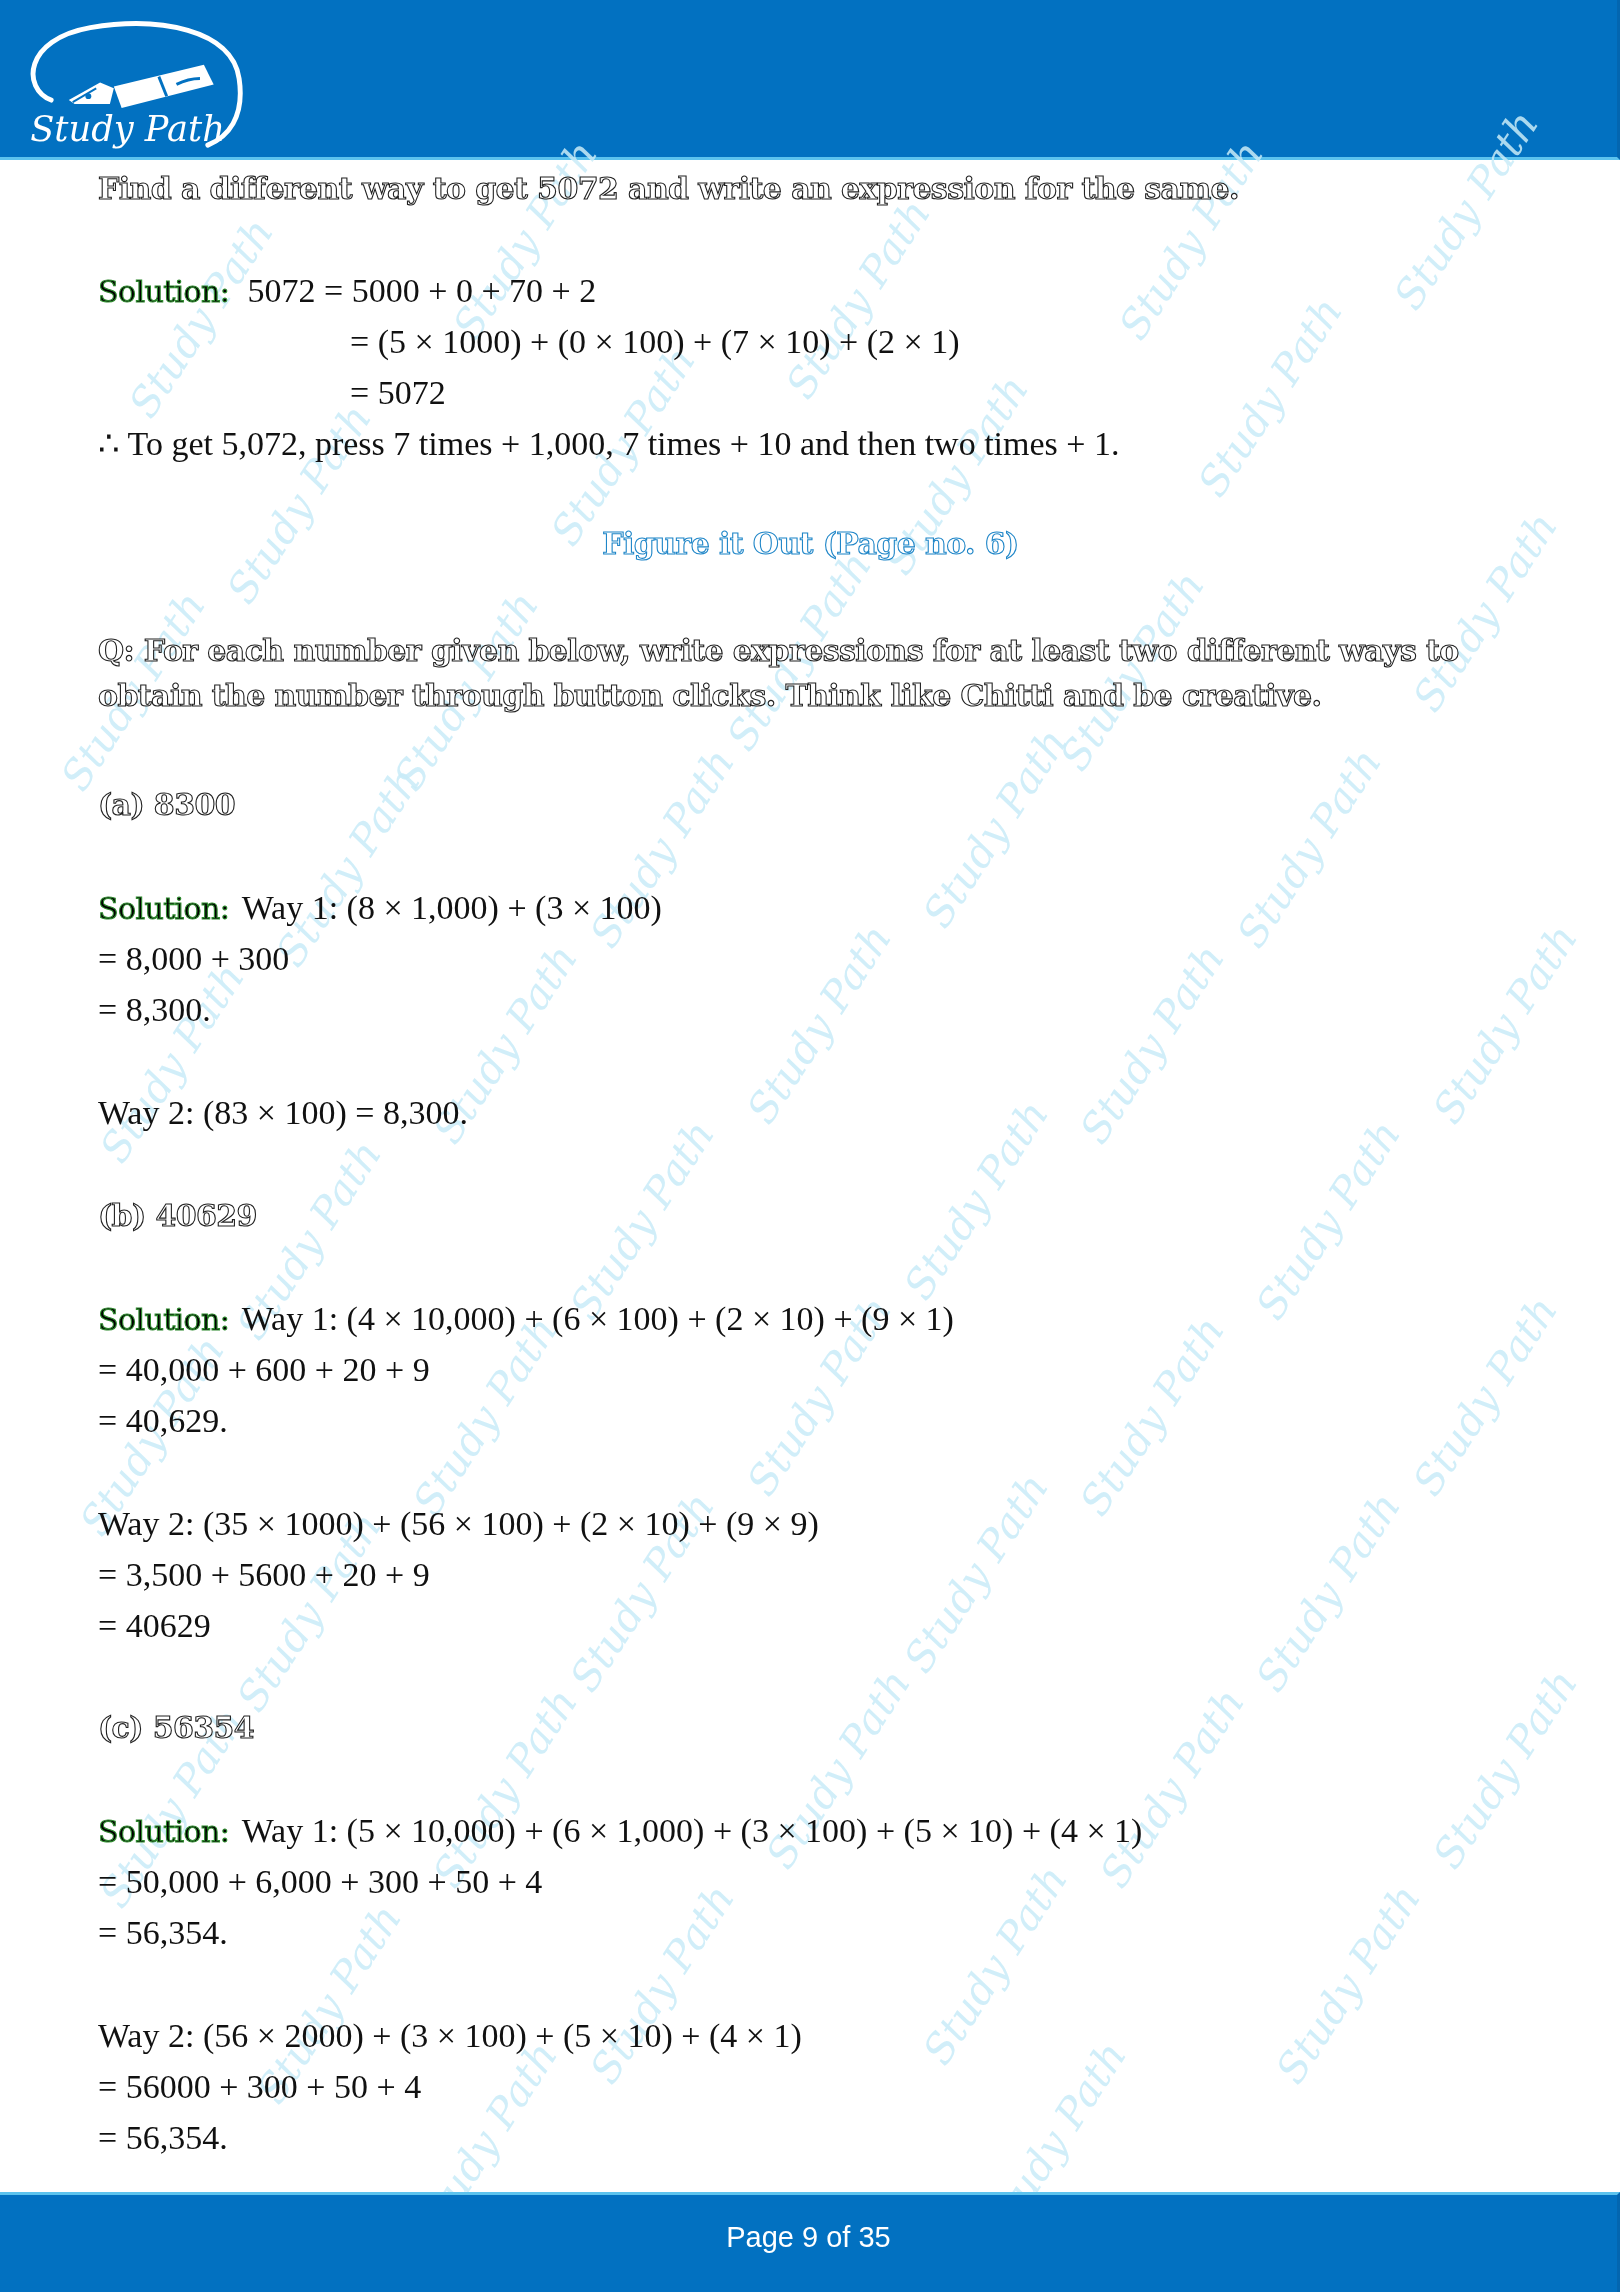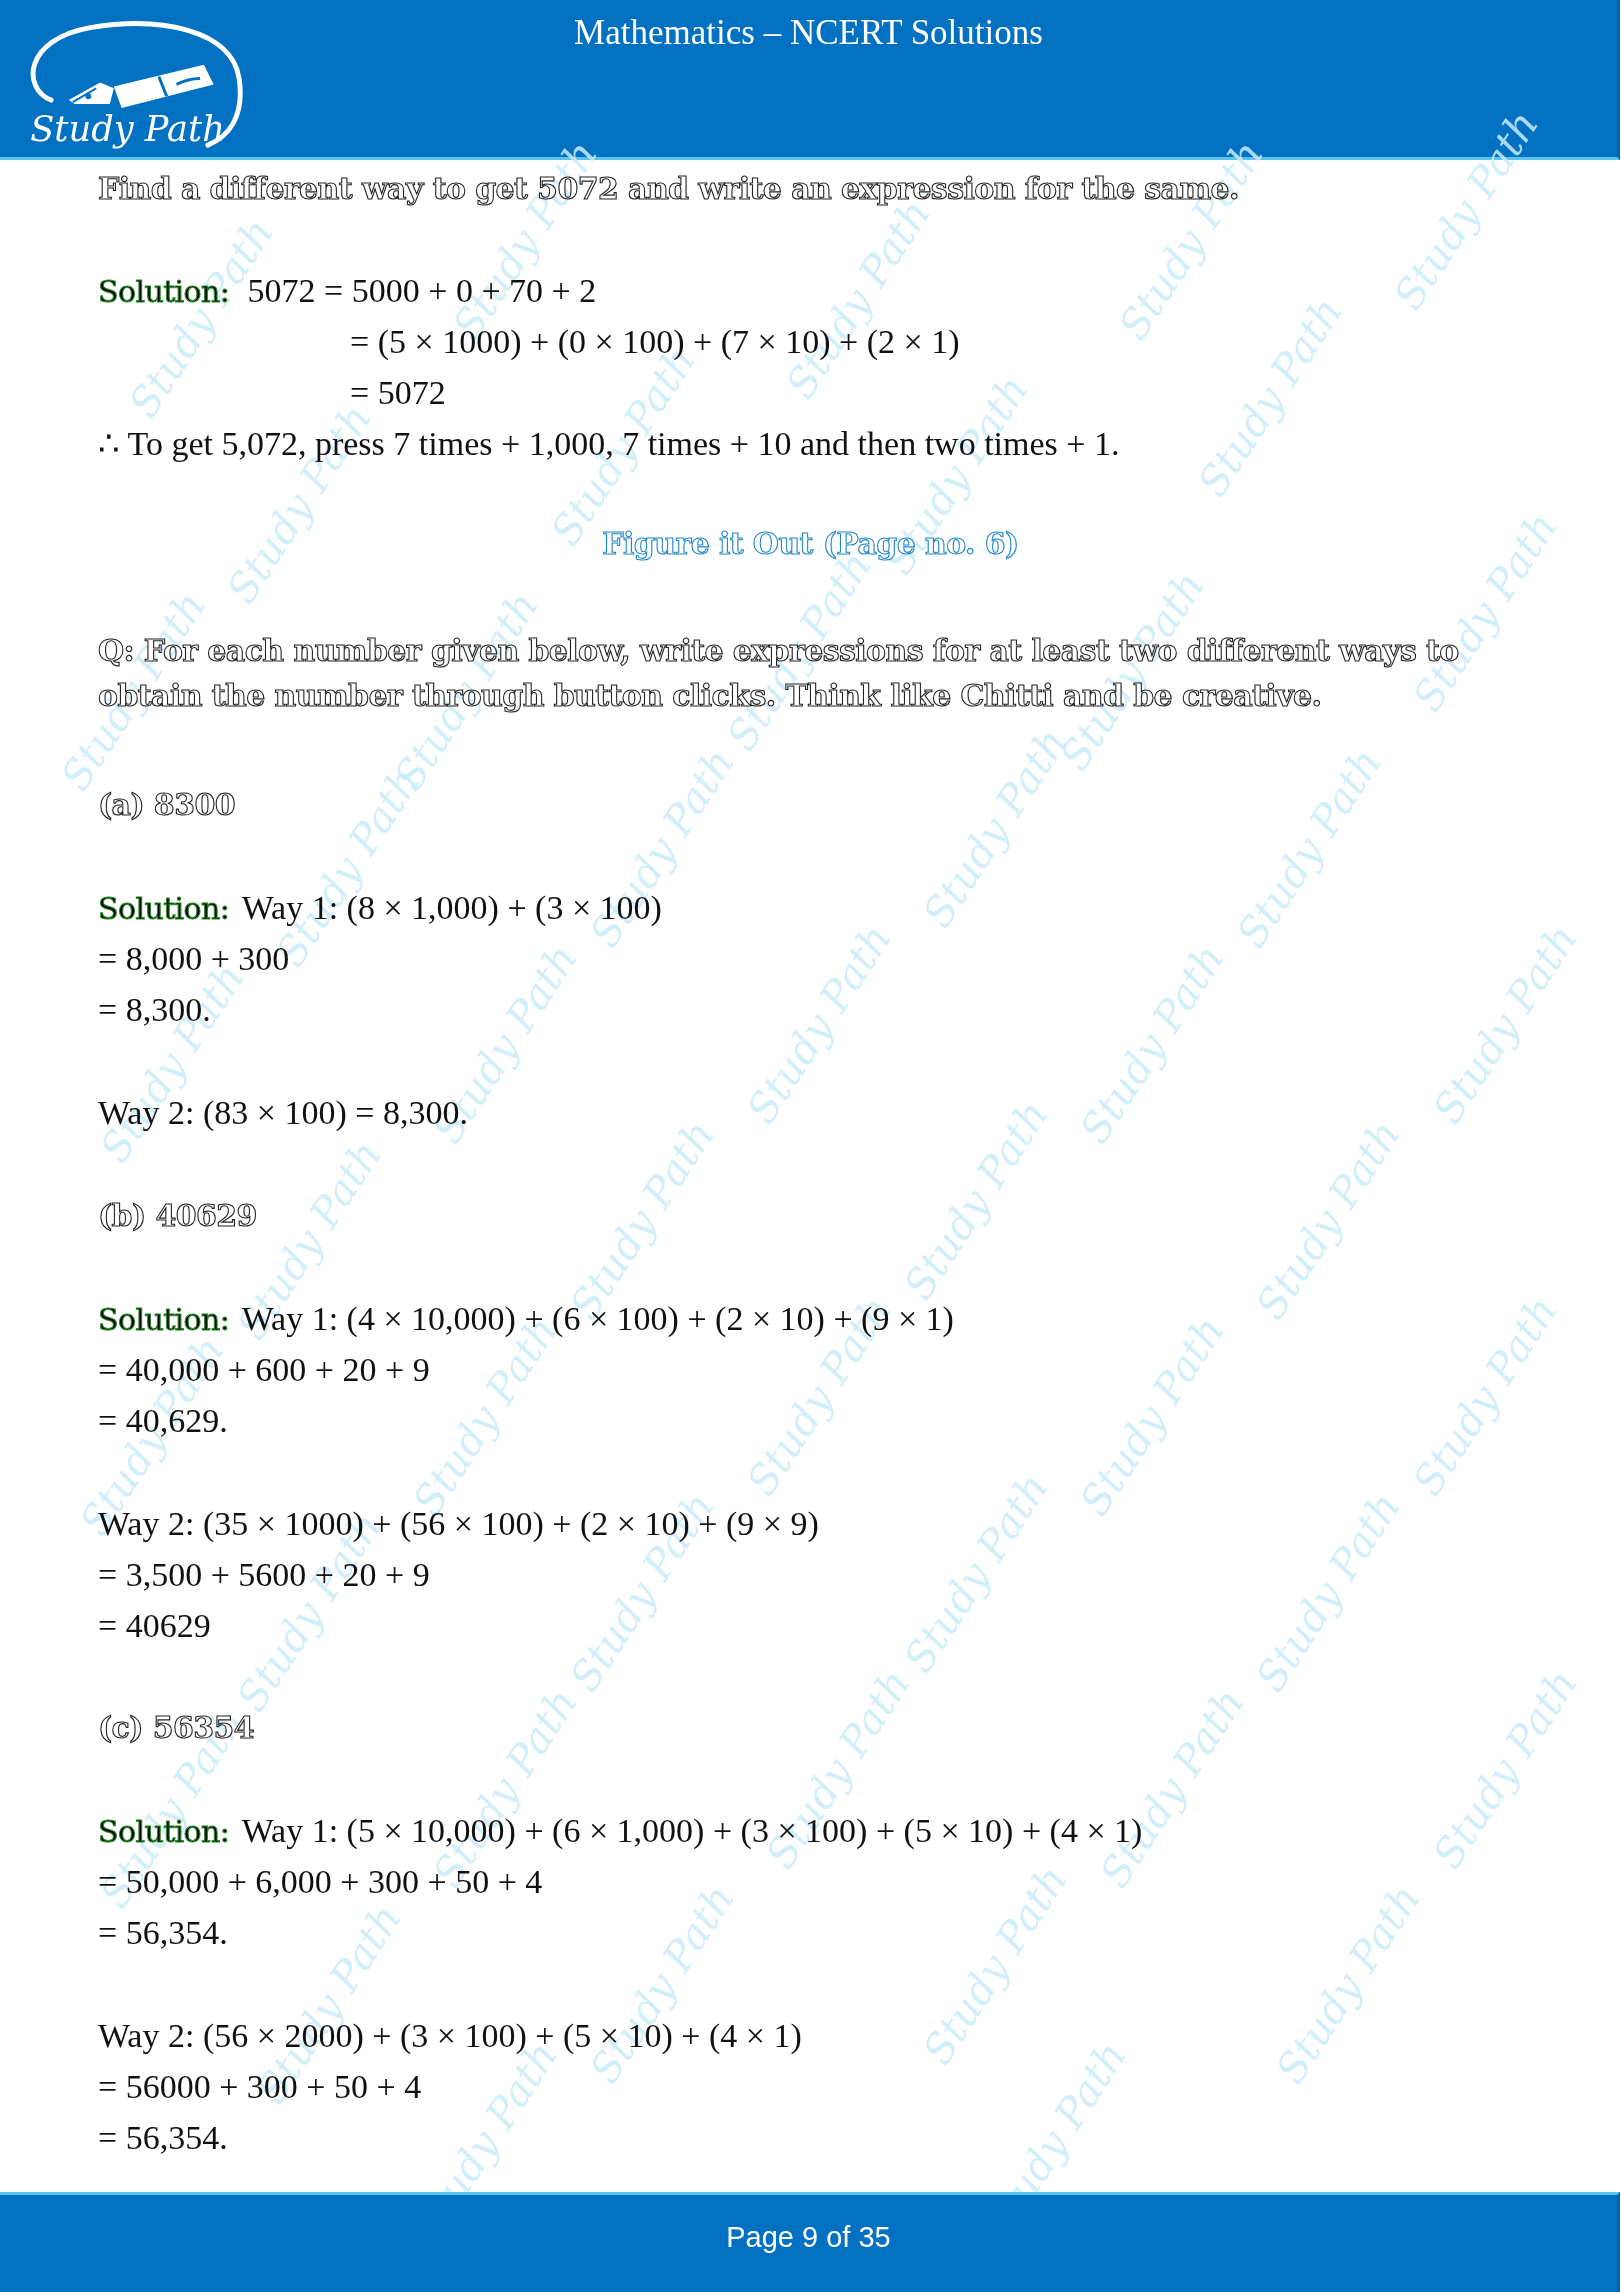--- a/index.html
+++ b/index.html
@@ -127,21 +127,20 @@
       <path d="M62 94 L 86 80" stroke="#0271c1" stroke-width="2"></path>
       <circle cx="78" cy="88" r="3" fill="#0271c1"></circle>
 
       <path d="M104 78 L 196 56 L 206 76 L 112 100 Z" fill="#ffffff"></path>
       <path d="M150 68 L 158 88" stroke="#0271c1" stroke-width="3"></path>
       <path d="M168 76 C 176 72, 186 70, 192 70" stroke="#0271c1" stroke-width="3" fill="none"></path>
       <text x="118" y="134" text-anchor="middle" font-family="DejaVu Serif, serif" font-style="italic" font-size="36" fill="#ffffff">Study Path</text>
     </svg>
   </div>
   <div class="header-titles">
-    <div>Mathematics – NCERT Solutions</div>
   </div>
 </div>
 
 <div class="wm-layer">
   <span class="wm" style="left:88px;top:137px">Study Path</span>
   <span class="wm" style="left:412px;top:59px">Study Path</span>
   <span class="wm" style="left:745px;top:118px">Study Path</span>
   <span class="wm" style="left:1078px;top:59px">Study Path</span>
   <span class="wm" style="left:1353px;top:29px">Study Path</span>
   <span class="wm" style="left:186px;top:323px">Study Path</span>

